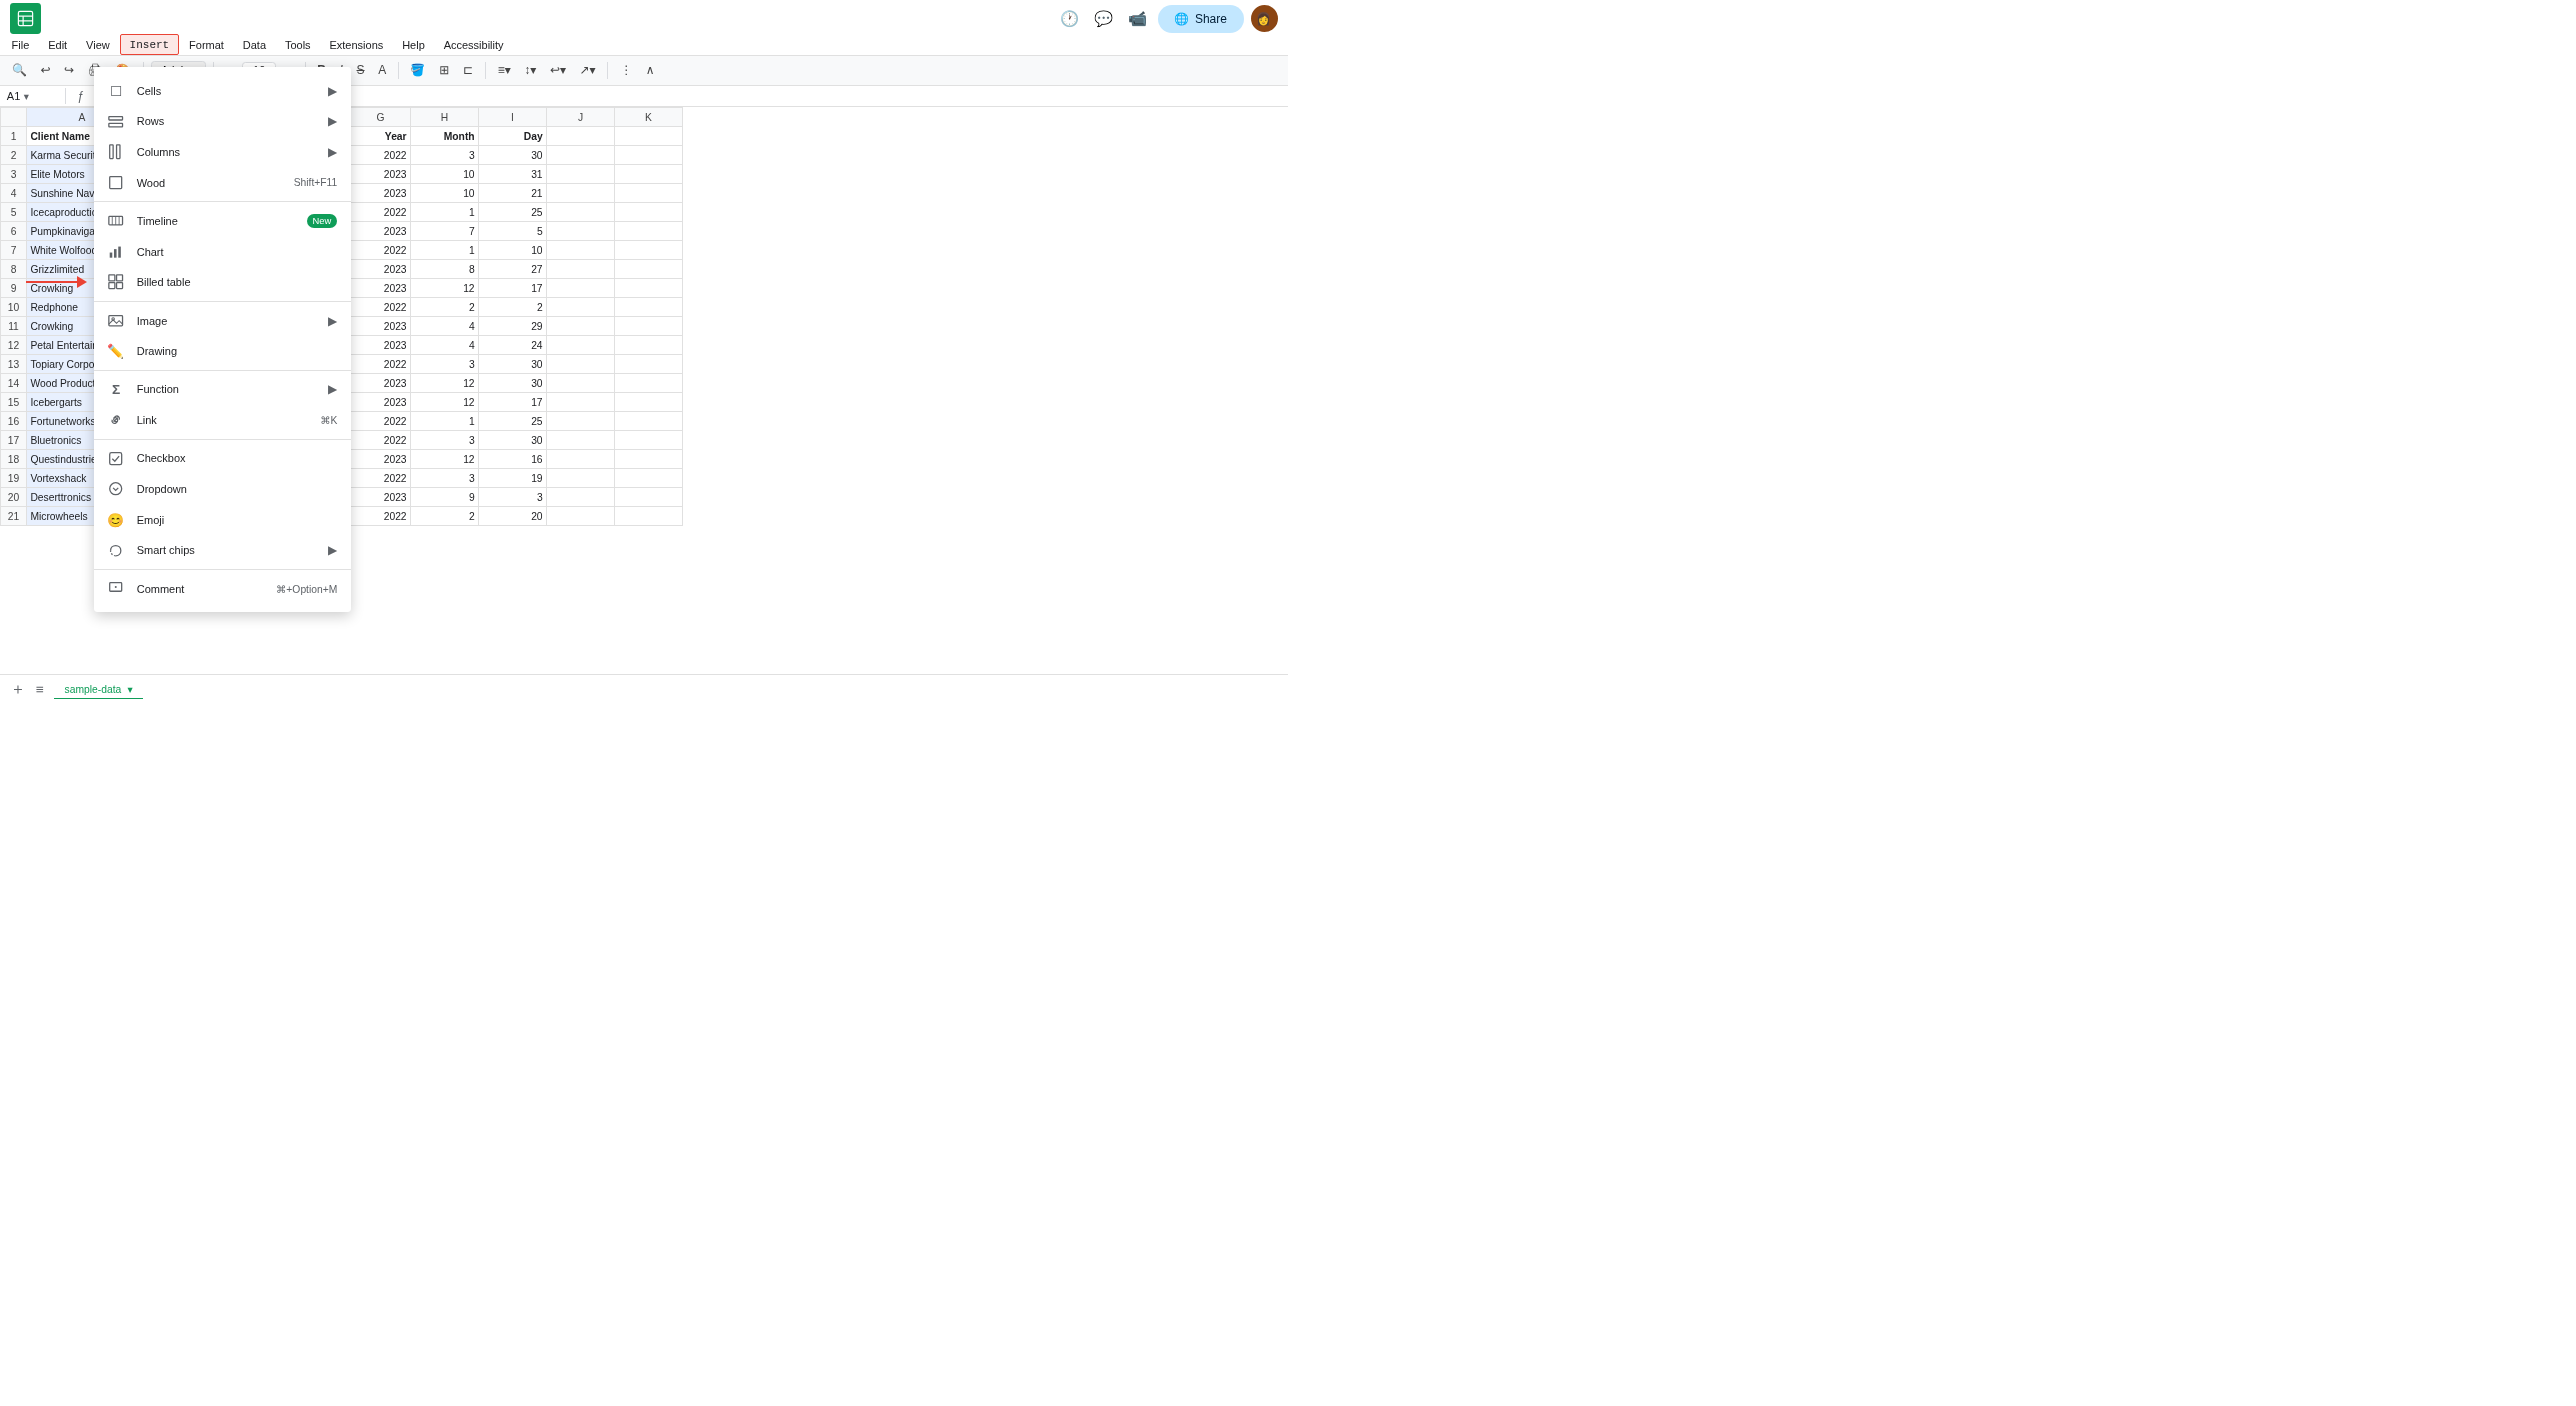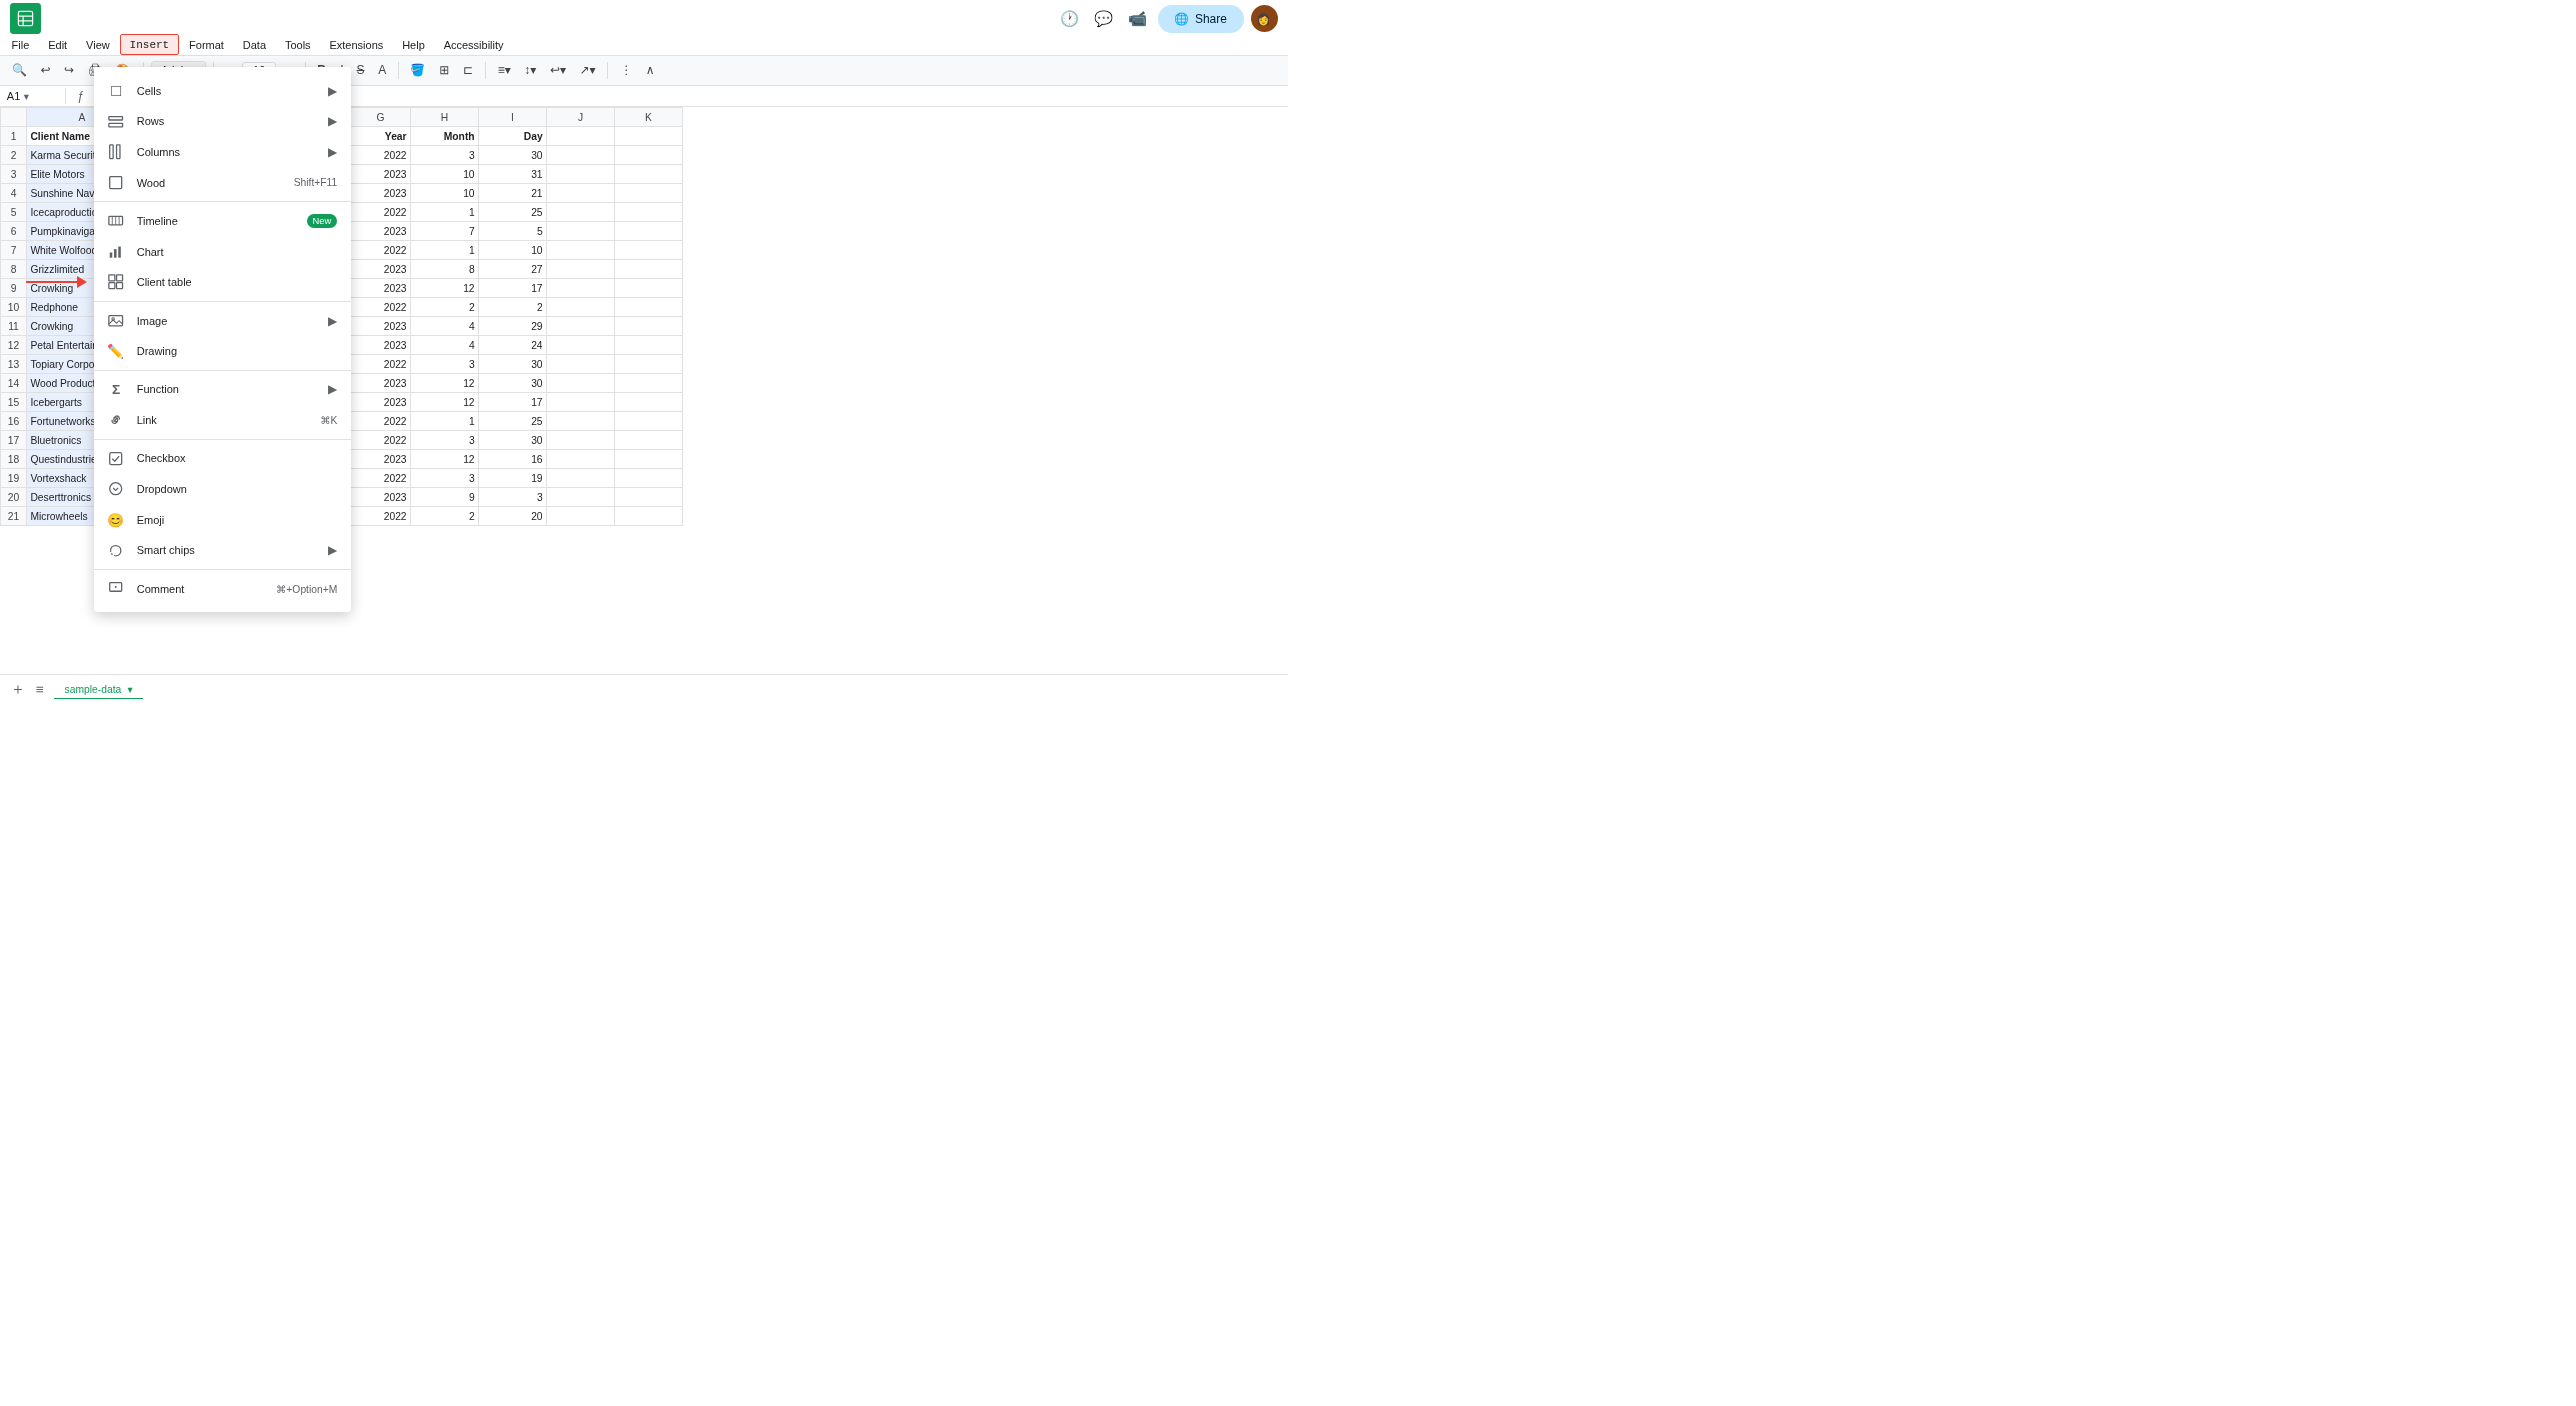--- a/index.html
+++ b/index.html
@@ -710,21 +710,21 @@
           <div class="arrow-head"></div>
         </div>
         <span class="item-icon">
           <svg width="15.4" height="15.4" viewBox="0 0 18 18" fill="none">
             <rect x="1" y="1" width="7" height="7" rx="0.5" stroke="#5f6368" stroke-width="1.5"></rect>
             <rect x="10" y="1" width="7" height="7" rx="0.5" stroke="#5f6368" stroke-width="1.5"></rect>
             <rect x="1" y="10" width="7" height="7" rx="0.5" stroke="#5f6368" stroke-width="1.5"></rect>
             <rect x="10" y="10" width="7" height="7" rx="0.5" stroke="#5f6368" stroke-width="1.5"></rect>
           </svg>
         </span>
-        <span class="item-label">Client table</span>
+        <span class="item-label">Billed table</span>
       </div>
     </div>
 
     <div class="menu-section">
       <div class="drop-item">
         <span class="item-icon">
           <svg width="15.4" height="15.4" viewBox="0 0 18 18" fill="none">
             <rect x="1" y="3" width="16" height="12" rx="1" stroke="#5f6368" stroke-width="1.5"></rect>
             <circle cx="6" cy="7" r="1.5" stroke="#5f6368" stroke-width="1.2"></circle>
             <polyline points="1,13 6,8 10,12 13,9 17,13" stroke="#5f6368" stroke-width="1.2" fill="none"></polyline>

